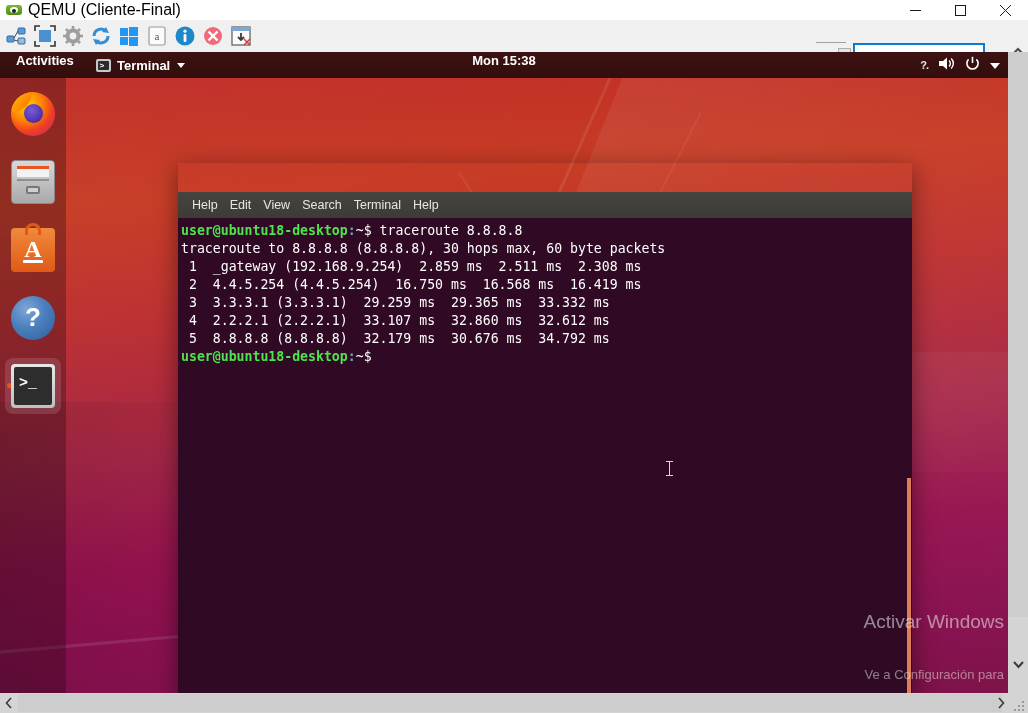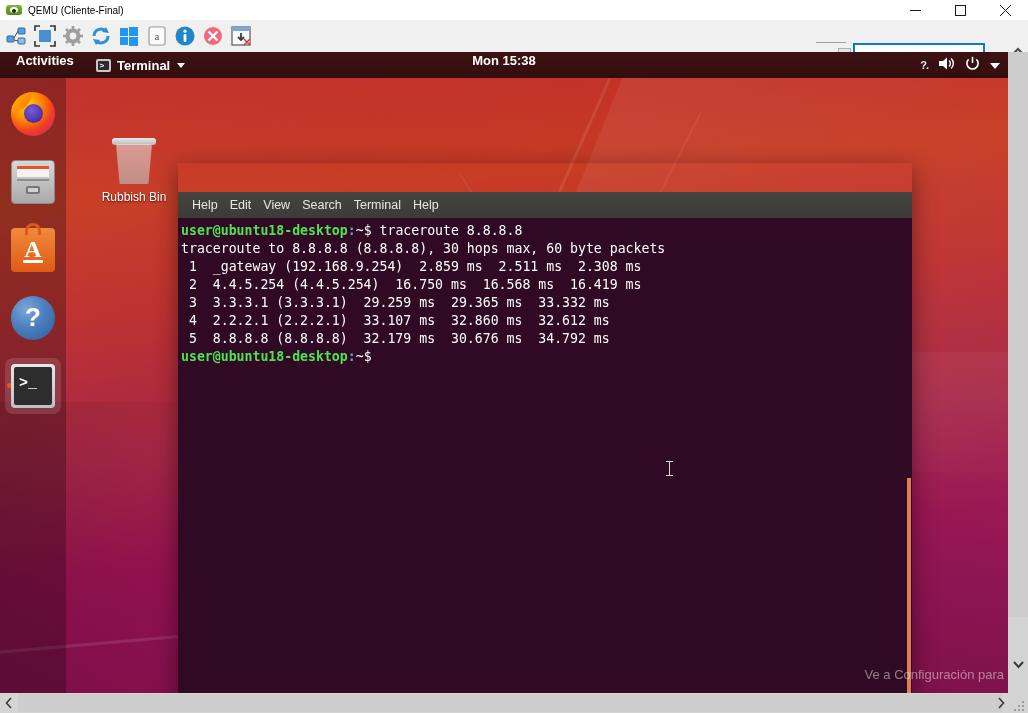--- a/index.html
+++ b/index.html
@@ -52,21 +52,21 @@
     border-radius: 50%;
   }
   #qemu-app-icon .qicon-pupil {
     position: absolute;
     left: 6px; top: 6.5px;
     width: 4px; height: 4px;
     background: #202020;
     border-radius: 50%;
   }
   #qemu-title-text {
-    font-size: 10px;
+    font-size: 16px;
     color: #000000;
     white-space: nowrap;
     font-family: "Liberation Sans", sans-serif;
   }
   .win-ctrl {
     position: absolute;
     top: 0;
     width: 45px; height: 20px;
     display: flex;
     align-items: center;
@@ -893,27 +893,20 @@
       </div>
       <div class="dock-item active" style="top:280px;">
         <div class="dot"></div>
         <div class="dock-ico ico-terminal">
           <div class="screen"></div>
           <div class="prompt">&gt;_</div>
         </div>
       </div>
     </div>
 
-    <div id="desktop-icon-trash">
-      <div id="trash-glyph">
-        <div class="lid"></div>
-        <div class="can"></div>
-      </div>
-      <div id="trash-label">Rubbish Bin</div>
-    </div>
 
     <div id="terminal-window">
 
 
       <div id="terminal-menubar">
         <span class="menu-item">Help</span>
         <span class="menu-item">Edit</span>
         <span class="menu-item">View</span>
         <span class="menu-item">Search</span>
         <span class="menu-item">Terminal</span>
@@ -929,20 +922,21 @@
 <span class="t-white"> 4  2.2.2.1 (2.2.2.1)  33.107 ms  32.860 ms  32.612 ms</span>
 <span class="t-white"> 5  8.8.8.8 (8.8.8.8)  32.179 ms  30.676 ms  34.792 ms</span>
 <span class="t-green">user@ubuntu18-desktop</span><span class="t-blue">:</span><span class="t-white">~$</span></div>
         <div id="term-cursor-caret"></div>
       </div>
 
       <div id="terminal-resize-edge"></div>
     </div>
 
     <div id="activation-watermark">
+      <div id="activation-title">Activar Windows</div>
       <div id="activation-sub">Ve a Configuración para</div>
     </div>
   </div>
 
   <div id="vscrollbar">
     <div id="vscroll-thumb"></div>
     <div id="vscroll-down-arrow">
       <svg width="11" height="8" viewBox="0 0 11 8">
         <path d="M1 1l4.5 5L10 1" fill="none" stroke="#3a3a3a" stroke-width="2"></path>
       </svg>

